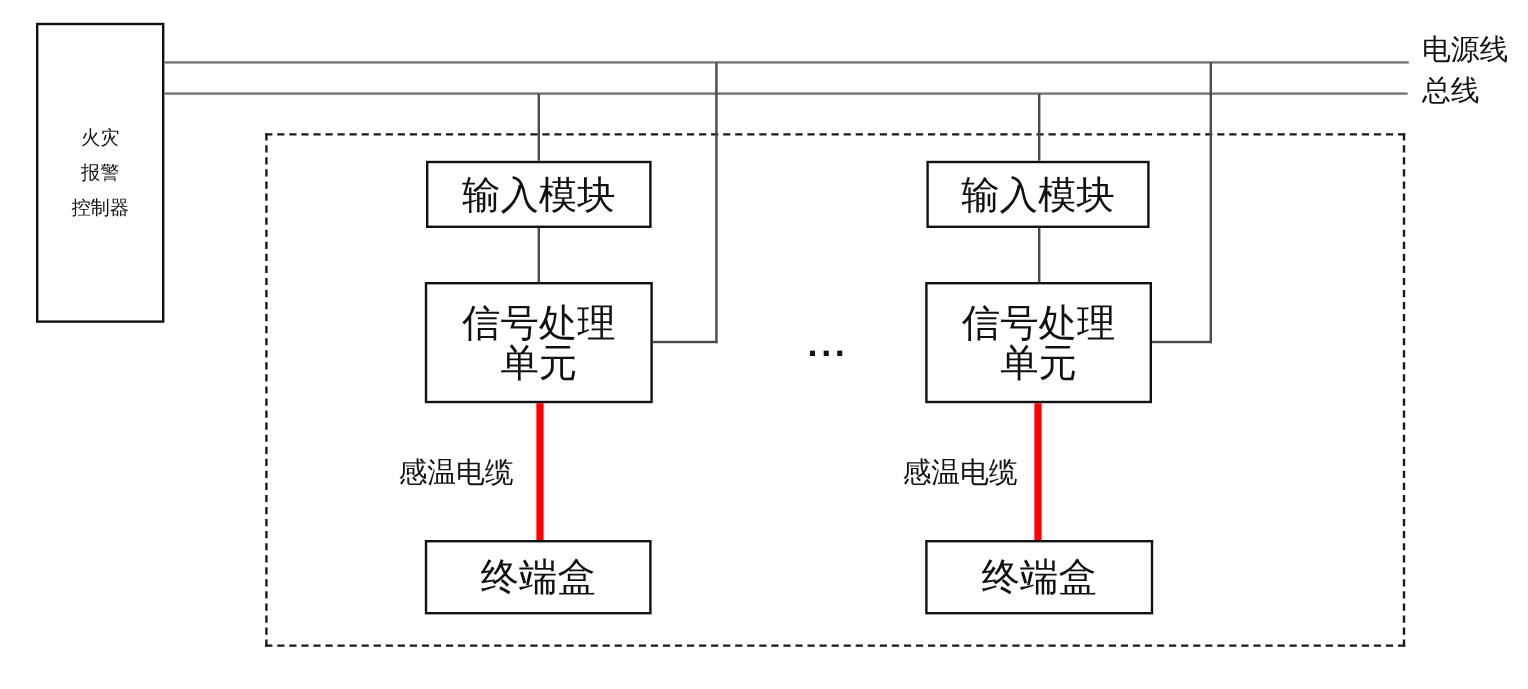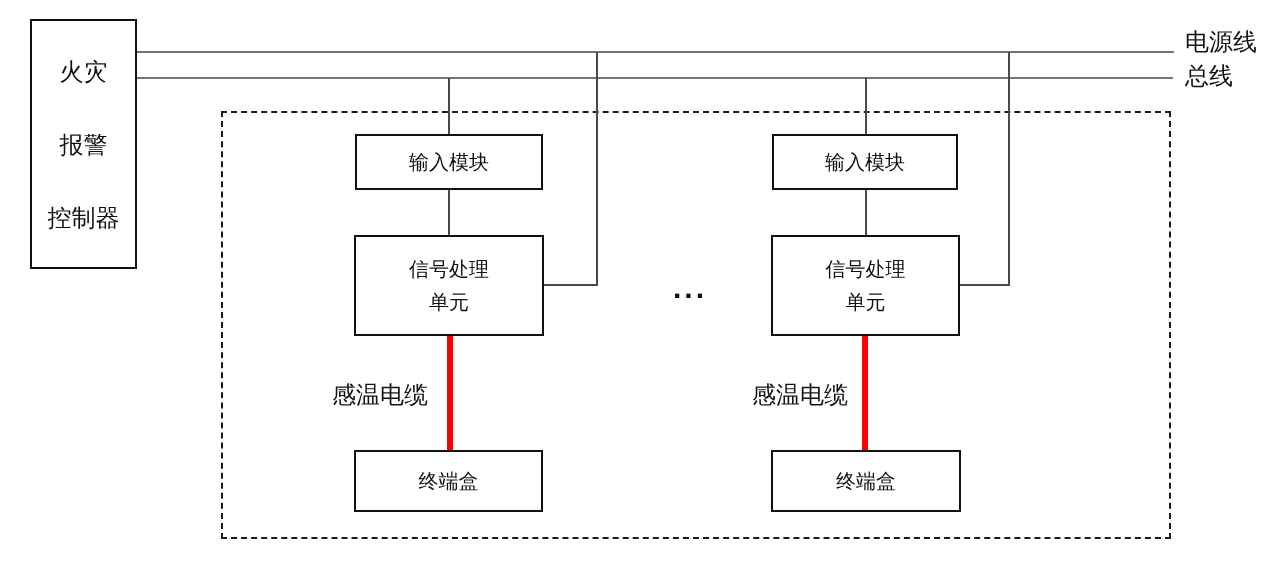--- a/index.html
+++ b/index.html
@@ -17,25 +17,25 @@
   .box {
     position: absolute;
     box-sizing: border-box;
     border: 2px solid #111111;
     background: #ffffff;
     display: flex;
     flex-direction: column;
     align-items: center;
     justify-content: center;
     text-align: center;
-    font-size: 20px;
+    font-size: 32px;
     line-height: 33px;
     color: #111111;
   }
-  .box.controller { font-size: 24px; line-height: 29px; gap: 44px; }
+  .box.controller { font-size: 16px; line-height: 29px; }
 
   
   .trunk {
     position: absolute;
     height: 2px;
     background: #757575;
   }
 
   
   .wire-v { position: absolute; width: 2px; background: #4a4a4a; }

